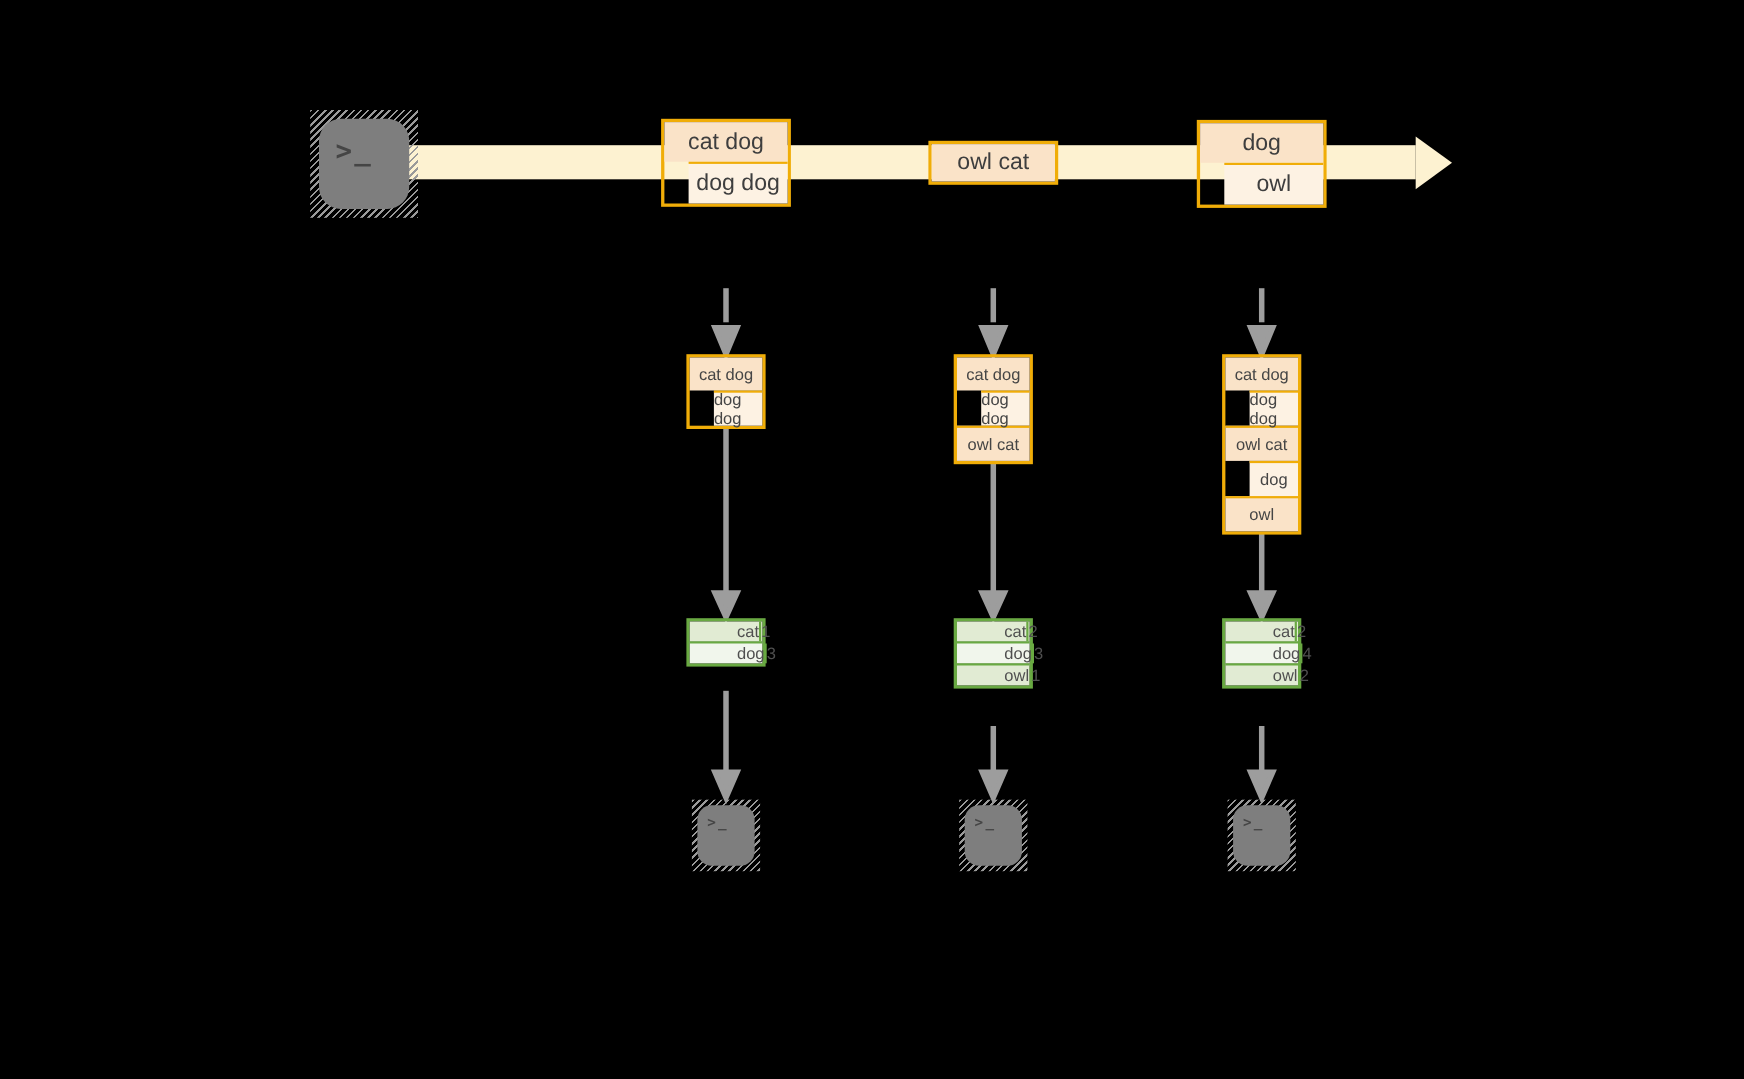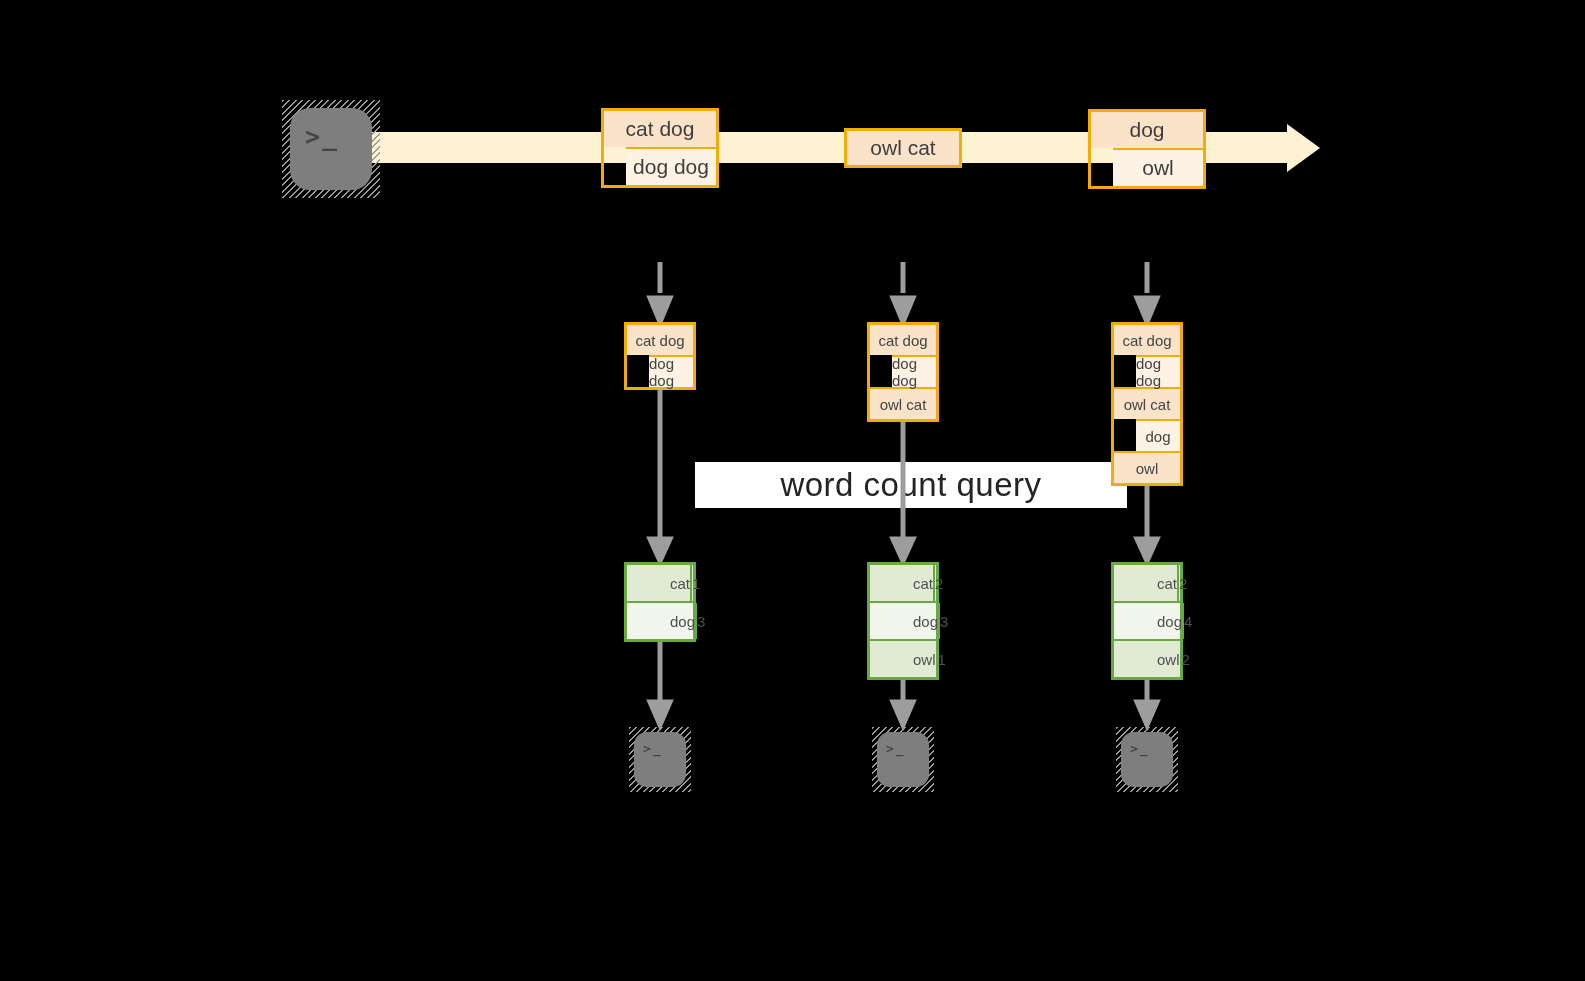--- a/index.html
+++ b/index.html
@@ -40,42 +40,39 @@
             font-size:15px;color:#454545;}
   .stackrow + .stackrow{border-top:2px solid #f0ad08;}
   
   .banner{
     position:absolute;left:695px;top:462px;width:432px;height:46px;background:#ffffff;
     display:flex;align-items:center;justify-content:center;z-index:1;
   }
   .banner span{font-size:33px;color:#242424;letter-spacing:.5px;}
   
   .ctable{position:absolute;width:72px;top:562px;border:3px solid #69a942;box-sizing:border-box;z-index:3;}
-  .crow{display:flex;height:36px;padding-left:43px;}
+  .crow{display:flex;height:18px;padding-left:43px;}
   .crow + .crow{border-top:2px solid #69a942;}
   .cword{width:40px;border-right:2px solid #69a942;display:flex;align-items:center;justify-content:center;
          font-size:15px;color:#4f4f4f;}
   .cnum{flex:1;display:flex;align-items:center;justify-content:center;font-size:15px;color:#4f4f4f;}
   .tfill-dark{background:#e1ebd3;}
   .tfill-light{background:#f1f6ec;}
   
   .arrows{position:absolute;left:0;top:0;z-index:2;pointer-events:none;}
   .msgbox,.stack,.term{z-index:3;}
 </style>
 </head>
 <body>
 
 <div class="canvas">
 
   <div class="stream-band"></div>
   <div class="stream-head"></div>
 
-  <div class="banner">
-    <span>word count query</span>
-  </div>
 
   <svg class="arrows" width="1585" height="981">
 
     <g stroke="#9d9d9d" stroke-width="5" fill="#9d9d9d">
       <line x1="660" y1="262" x2="660" y2="295" stroke-dasharray="31 100"></line>
       <polygon points="650,298 670,298 660,322"></polygon>
       <line x1="903" y1="262" x2="903" y2="295" stroke-dasharray="31 100"></line>
       <polygon points="893,298 913,298 903,322"></polygon>
       <line x1="1147" y1="262" x2="1147" y2="295" stroke-dasharray="31 100"></line>
       <polygon points="1137,298 1157,298 1147,322"></polygon>

